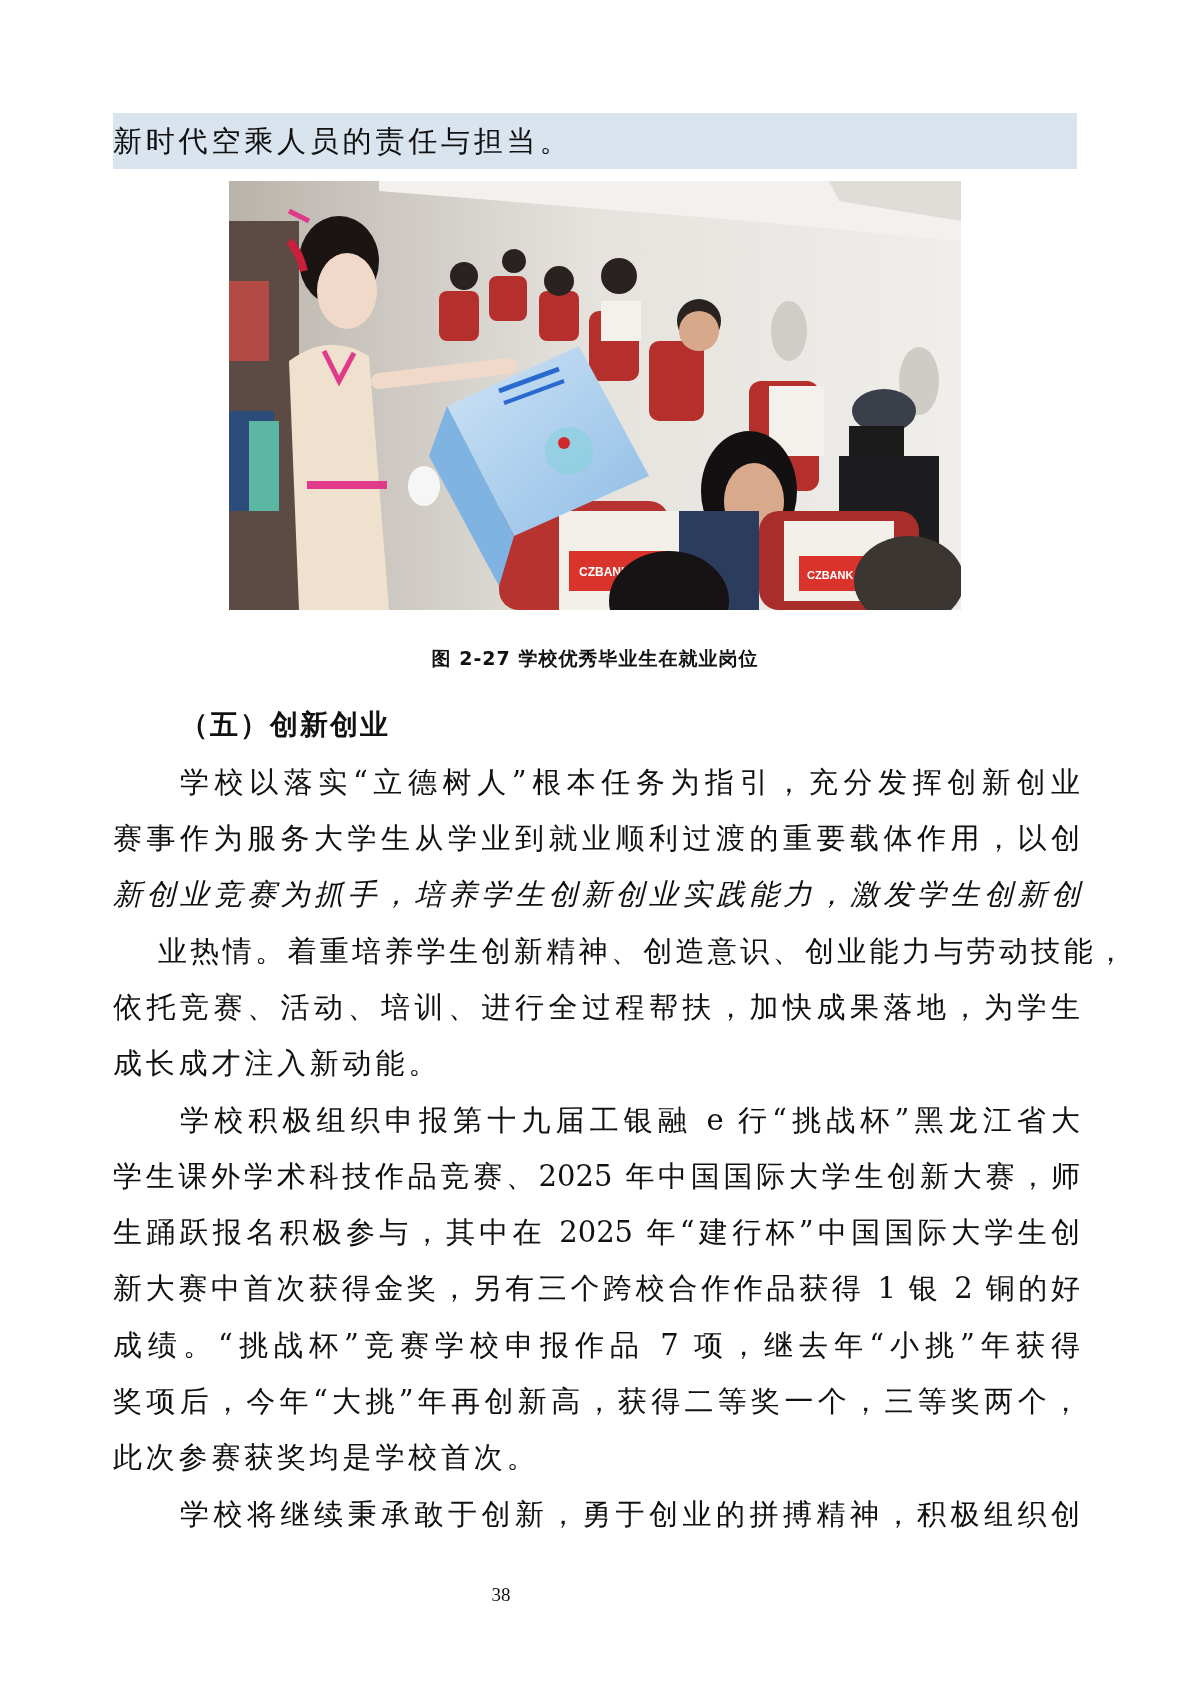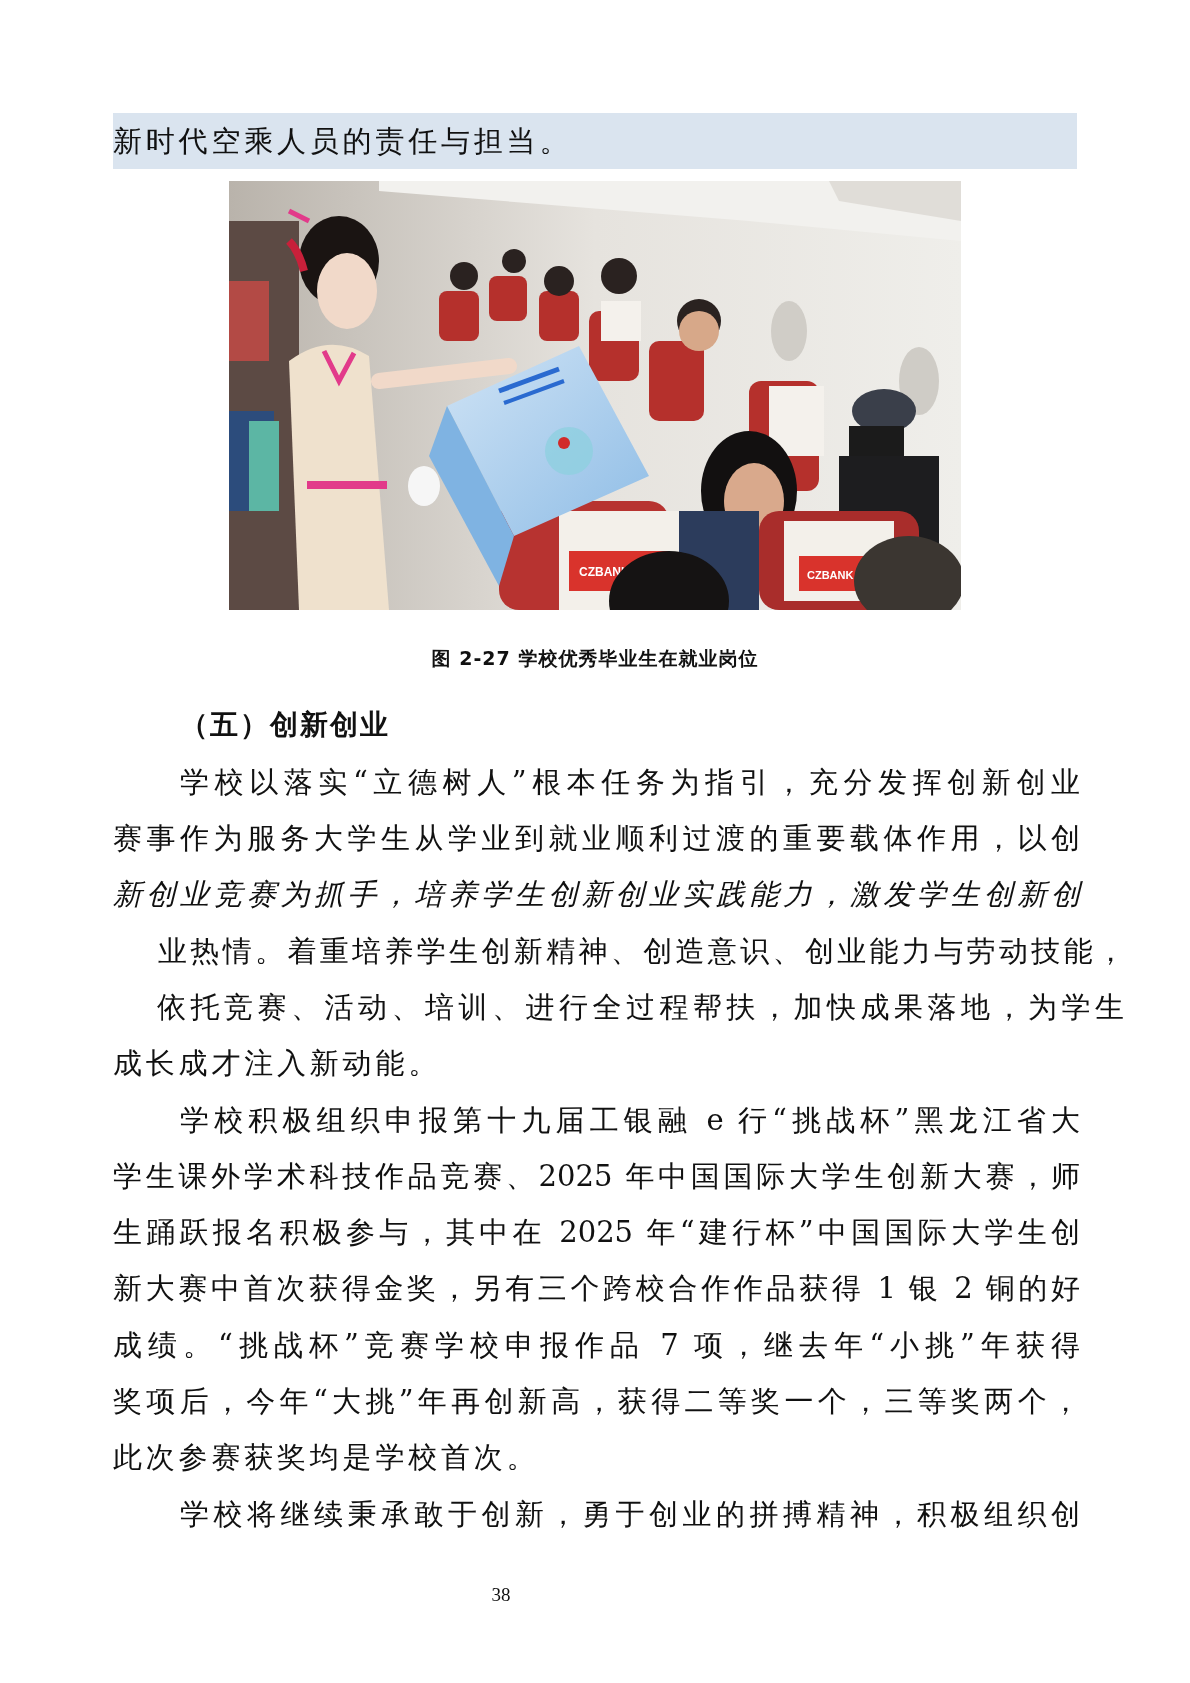--- a/index.html
+++ b/index.html
@@ -114,21 +114,21 @@
 </div>
 
 <div class="caption">图 2-27 学校优秀毕业生在就业岗位</div>
 
 <div class="heading">（五）创新创业</div>
 
 <div class="line indent" style="top:762px;">学校以落实“立德树人”根本任务为指引，充分发挥创新创业</div>
 <div class="line" style="top:818px;">赛事作为服务大学生从学业到就业顺利过渡的重要载体作用，以创</div>
 <div class="line" style="top:874px;font-style:italic;">新创业竞赛为抓手，培养学生创新创业实践能力，激发学生创新创</div>
 <div class="line" style="top:931px;margin-left:45px;">业热情。着重培养学生创新精神、创造意识、创业能力与劳动技能，</div>
-<div class="line" style="top:987px;margin-left:44px;">依托竞赛、活动、培训、进行全过程帮扶，加快成果落地，为学生</div>
+<div class="line" style="top:987px;">依托竞赛、活动、培训、进行全过程帮扶，加快成果落地，为学生</div>
 <div class="line last" style="top:1043px;">成长成才注入新动能。</div>
 
 <div class="line indent" style="top:1100px;">学校积极组织申报第十九届工银融 e 行“挑战杯”黑龙江省大</div>
 <div class="line" style="top:1156px;">学生课外学术科技作品竞赛、2025 年中国国际大学生创新大赛，师</div>
 <div class="line" style="top:1212px;">生踊跃报名积极参与，其中在 2025 年“建行杯”中国国际大学生创</div>
 <div class="line" style="top:1268px;">新大赛中首次获得金奖，另有三个跨校合作作品获得 1 银 2 铜的好</div>
 <div class="line" style="top:1325px;">成绩。“挑战杯”竞赛学校申报作品 7 项，继去年“小挑”年获得</div>
 <div class="line" style="top:1381px;">奖项后，今年“大挑”年再创新高，获得二等奖一个，三等奖两个，</div>
 <div class="line last" style="top:1437px;">此次参赛获奖均是学校首次。</div>
 

